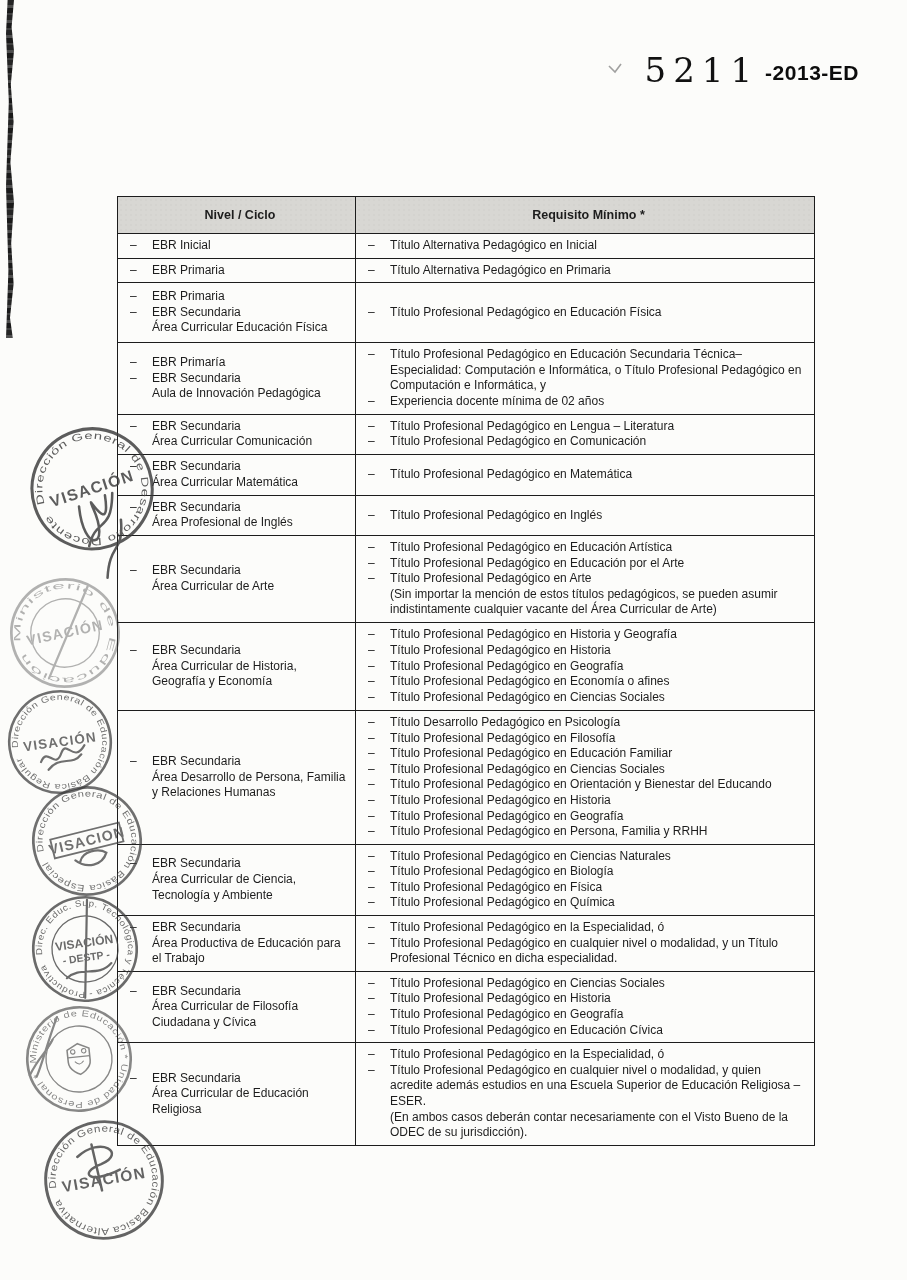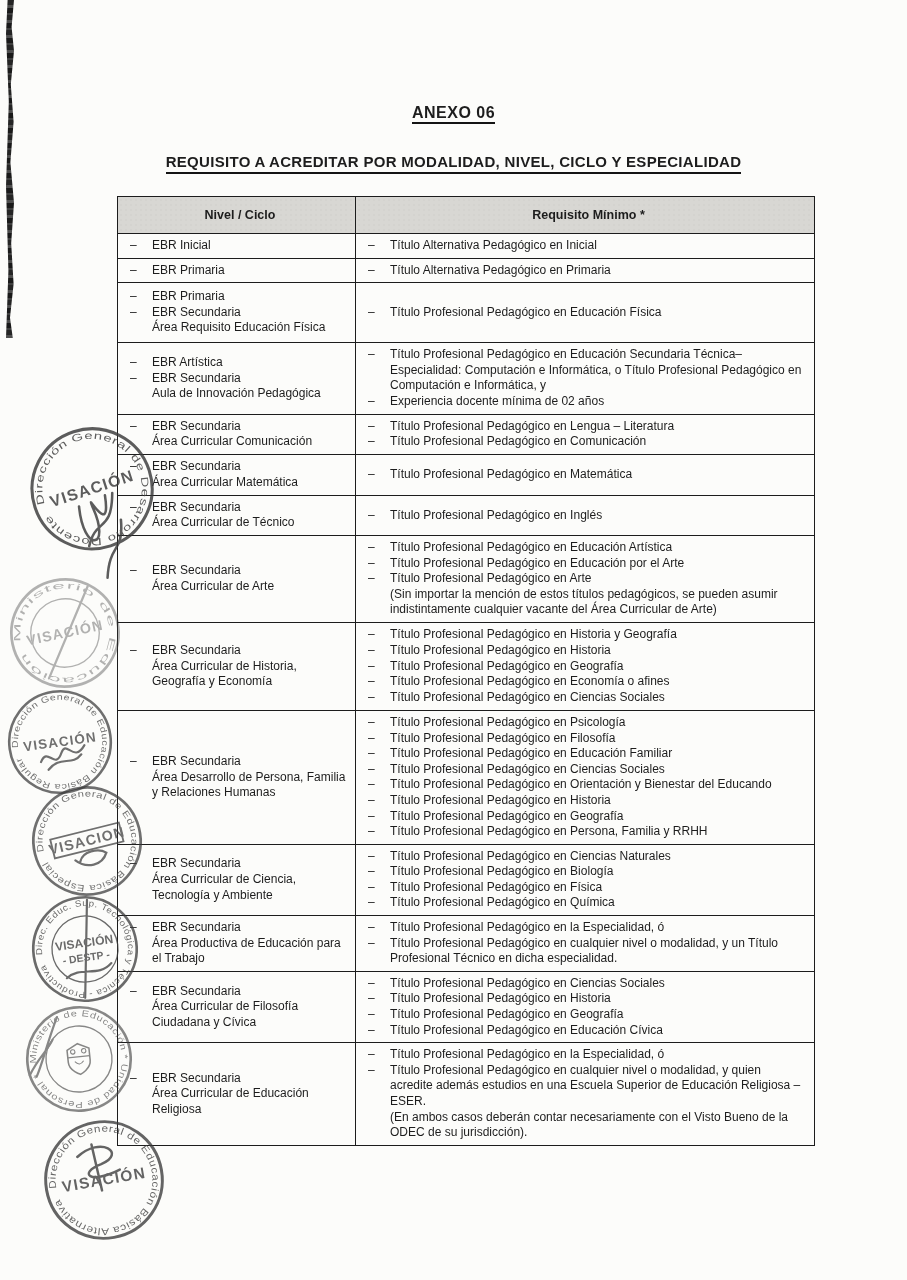--- a/index.html
+++ b/index.html
@@ -55,28 +55,28 @@
   .cell-req .txt{padding-right:4px;}
   #stamps{position:absolute;left:0;top:0;width:100%;height:100%;pointer-events:none;}
   .stamp{position:absolute;}
 </style>
 </head>
 <body>
 
 <div class="page">
   <div class="scan-edge"></div>
 
-
-  <div class="anexo">
-    <span>ANEXO 06</span>
+  <div class="doc-number">
+    <svg class="tick" width="16" height="14" viewBox="0 0 16 14">
+      <path d="M2,4 L8,10 L14,2" fill="none" stroke="#555" stroke-width="1.6"></path>
+    </svg>
+    <span class="num">5211</span><span class="suffix">-2013-ED</span>
   </div>
 
-  <div class="main-title">
-    <span>REQUISITO A ACREDITAR POR MODALIDAD, NIVEL, CICLO Y ESPECIALIDAD</span>
-  </div>
+
 
   <table class="doc-table">
     <thead>
       <tr>
         <th class="col-nivel">Nivel / Ciclo</th>
         <th class="col-req">Requisito Mínimo *</th>
       </tr>
     </thead>
     <tbody>
         <tr style="height: 23px;">
@@ -111,35 +111,35 @@
           <td class="cell-nivel">
             <div class="line dashed">
               <span class="dash">–</span>
               <span class="txt">EBR Primaria</span>
             </div>
             <div class="line dashed">
               <span class="dash">–</span>
               <span class="txt">EBR Secundaria</span>
             </div>
             <div class="line nodash">
-              <span class="txt">Área Requisito Educación Física</span>
+              <span class="txt">Área Curricular Educación Física</span>
             </div>
           </td>
           <td class="cell-req">
             <div class="line dashed">
               <span class="dash">–</span>
               <span class="txt">Título Profesional Pedagógico en Educación Física</span>
             </div>
           </td>
         </tr>
         <tr style="height: 71px;">
           <td class="cell-nivel">
             <div class="line dashed">
               <span class="dash">–</span>
-              <span class="txt">EBR Artística</span>
+              <span class="txt">EBR Primaría</span>
             </div>
             <div class="line dashed">
               <span class="dash">–</span>
               <span class="txt">EBR Secundaria</span>
             </div>
             <div class="line nodash">
               <span class="txt">Aula de Innovación Pedagógica</span>
             </div>
           </td>
           <td class="cell-req">
@@ -191,21 +191,21 @@
             </div>
           </td>
         </tr>
         <tr style="height: 39px;">
           <td class="cell-nivel">
             <div class="line dashed">
               <span class="dash">–</span>
               <span class="txt">EBR Secundaria</span>
             </div>
             <div class="line nodash">
-              <span class="txt">Área Curricular de Técnico</span>
+              <span class="txt">Área Profesional de Inglés</span>
             </div>
           </td>
           <td class="cell-req">
             <div class="line dashed">
               <span class="dash">–</span>
               <span class="txt">Título Profesional Pedagógico en Inglés</span>
             </div>
           </td>
         </tr>
         <tr style="height: 87px;">
@@ -275,21 +275,21 @@
               <span class="dash">–</span>
               <span class="txt">EBR Secundaria</span>
             </div>
             <div class="line nodash">
               <span class="txt">Área Desarrollo de Persona, Familia y Relaciones Humanas</span>
             </div>
           </td>
           <td class="cell-req">
             <div class="line dashed">
               <span class="dash">–</span>
-              <span class="txt">Título Profesional Pedagógico en Psicología</span>
+              <span class="txt">Título Desarrollo Pedagógico en Psicología</span>
             </div>
             <div class="line dashed">
               <span class="dash">–</span>
               <span class="txt">Título Profesional Pedagógico en Filosofía</span>
             </div>
             <div class="line dashed">
               <span class="dash">–</span>
               <span class="txt">Título Profesional Pedagógico en Educación Familiar</span>
             </div>
             <div class="line dashed">

